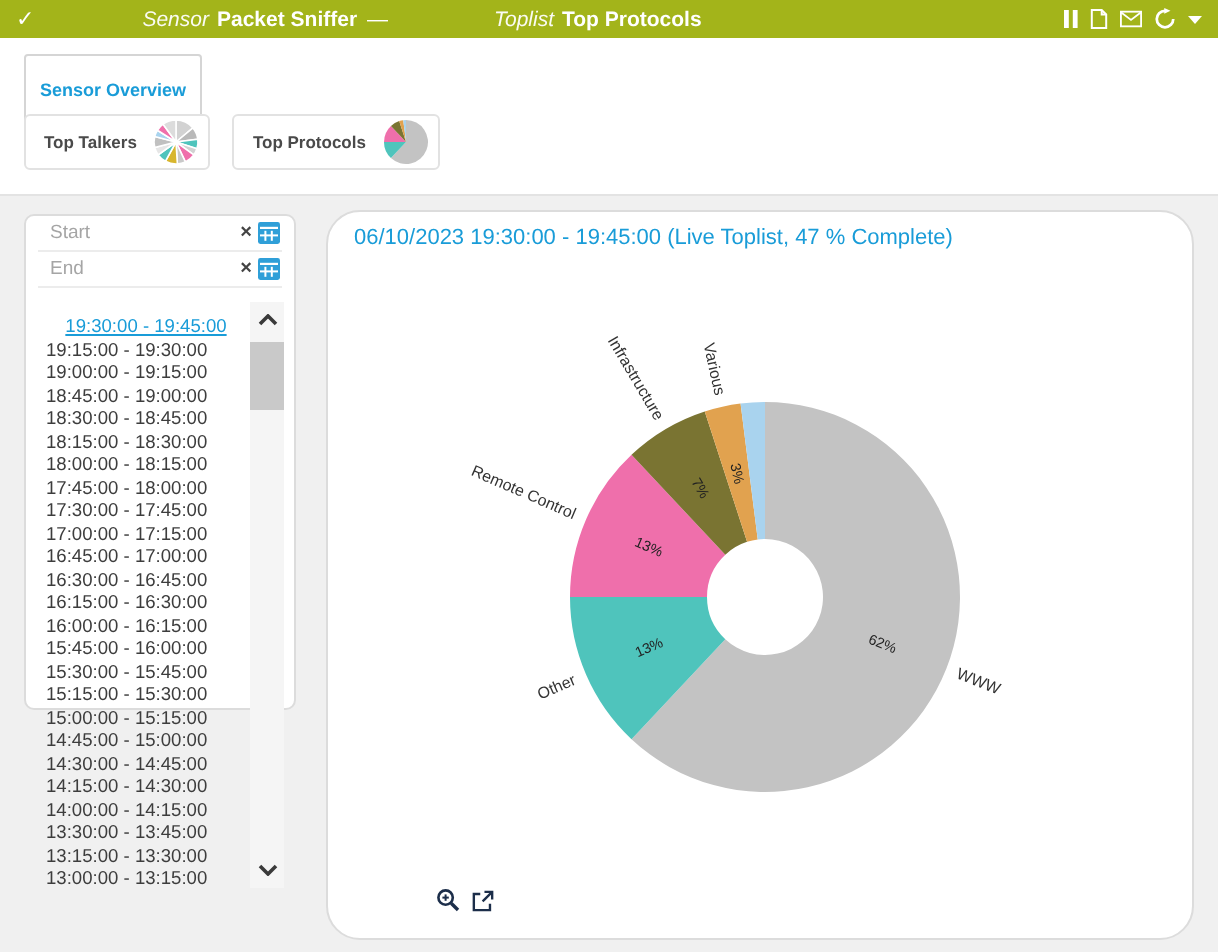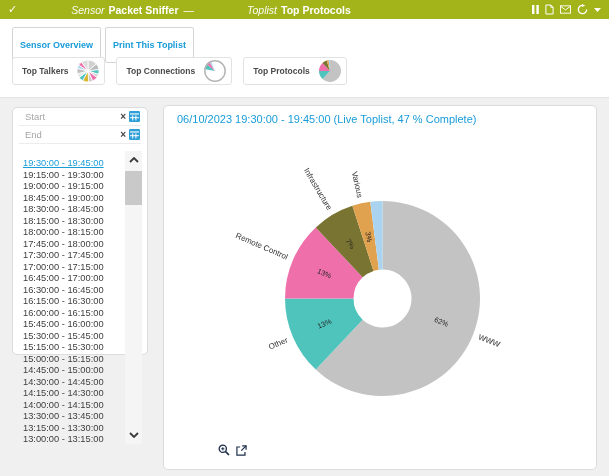--- a/index.html
+++ b/index.html
@@ -50,30 +50,30 @@
   }
   .field input { border:none; outline:none; flex:1; min-width:0;
     font-size:9.5px; font-family:inherit; color:#333; background:transparent; }
   .field input::placeholder { color:#a5a5a5; }
   .clear { color:#444; font-size:10px; font-weight:700; line-height:1; cursor:pointer; }
   .cal { cursor:pointer; display:flex; }
   .date-header { font-size:9.5px; font-weight:700; color:#333; padding:8px 0 3px 10px; }
   .interval-list { position:absolute; left:10px; top:50px; width:100px; }
   .interval { font-size:9.3px; color:#3d3d3d; line-height:11.5px; height:11.5px;
     white-space:nowrap; cursor:pointer; }
-  .interval.selected { color:#199cd8; text-decoration:underline; }
+  .interval.selected { color:#199cd8; text-decoration:underline;text-align:center; }
   .scrollbar { position:absolute; right:5px; top:43px; width:17px; height:293px; background:#f5f5f5; }
   .sb-up,.sb-down { position:absolute; left:0; width:100%; height:18px;
     display:flex; align-items:center; justify-content:center; cursor:pointer; }
   .sb-up{top:0} .sb-down{bottom:0}
   .sb-thumb { position:absolute; top:20px; left:0; width:100%; height:34px; background:#c9c9c9; cursor:grab; }
   
   .chartpanel {
     position:absolute; left:163px; top:105px; width:434px; height:365px;
-    background:#fff; border:1px solid #dcdcdc; border-radius:5px;
+    background:#fff; border:1px solid #dcdcdc; border-radius:17px;
   }
   .chart-title { position:absolute; left:13px; top:7px; font-size:11px; color:#199cd8; }
   #donut { position:absolute; left:0; top:28px; }
   .chart-tools { position:absolute; left:54px; top:338px; display:flex; gap:6px; align-items:center; }
   .chart-tools span { display:flex; cursor:pointer; }
 </style>
 </head>
 <body>
 
 <header class="topbar">
@@ -111,51 +111,39 @@
     <span class="ticon">
       <svg width="7" height="4" viewBox="0 0 7 4">
           <polygon points="0,0 7,0 3.5,4" fill="#fff"></polygon>
         </svg>
     </span>
   </div>
 </header>
 
 <div class="btnrow">
   <button class="btn">Sensor Overview</button>
-  <button class="btn">Print This Toplist</button>
 </div>
 
 <div class="cards">
   <div class="card">
     <span class="card-label">Top Talkers</span>
     <svg id="pie-talkers" class="minipie" width="24" height="24" viewBox="0 0 24 24">
         <path d="M 12 12 L 12 1 A 11 11 0 0 1 20.47564567053368 4.988336112764414 Z" fill="#d2d2d2" stroke="#fff" stroke-width="0.8"></path>
         <path d="M 12 12 L 20.47564567053368 4.988336112764414 A 11 11 0 0 1 22.913261714459257 10.621334430792656 Z" fill="#b9b9b9" stroke="#fff" stroke-width="0.8"></path>
         <path d="M 12 12 L 22.913261714459257 10.621334430792656 A 11 11 0 0 1 22.46162167924669 15.399186938124423 Z" fill="#4fc4bc" stroke="#fff" stroke-width="0.8"></path>
         <path d="M 12 12 L 22.46162167924669 15.399186938124423 A 11 11 0 0 1 20.899186938124423 18.465637775217203 Z" fill="#d2d2d2" stroke="#fff" stroke-width="0.8"></path>
         <path d="M 12 12 L 20.899186938124423 18.465637775217203 A 11 11 0 0 1 16.683572207215796 21.953097577126215 Z" fill="#ef6fab" stroke="#fff" stroke-width="0.8"></path>
         <path d="M 12 12 L 16.683572207215796 21.953097577126215 A 11 11 0 0 1 12.69069571482245 22.97829401271099 Z" fill="#c9c9c9" stroke="#fff" stroke-width="0.8"></path>
         <path d="M 12 12 L 12.69069571482245 22.97829401271099 A 11 11 0 0 1 6.700709584881131 21.639373480482497 Z" fill="#d8b62e" stroke="#fff" stroke-width="0.8"></path>
         <path d="M 12 12 L 6.700709584881131 21.639373480482497 A 11 11 0 0 1 3.100813061875579 18.465637775217207 Z" fill="#4fc4bc" stroke="#fff" stroke-width="0.8"></path>
         <path d="M 12 12 L 3.100813061875579 18.465637775217207 A 11 11 0 0 1 1.34558522758506 14.735588758813408 Z" fill="#e6e6e6" stroke="#fff" stroke-width="0.8"></path>
         <path d="M 12 12 L 1.34558522758506 14.735588758813408 A 11 11 0 0 1 1.3455852275850564 9.264411241186606 Z" fill="#c0c0c0" stroke="#fff" stroke-width="0.8"></path>
         <path d="M 12 12 L 1.3455852275850564 9.264411241186606 A 11 11 0 0 1 2.712392819477829 6.105905255231044 Z" fill="#a9d3ee" stroke="#fff" stroke-width="0.8"></path>
         <path d="M 12 12 L 2.712392819477829 6.105905255231044 A 11 11 0 0 1 5.534362224782793 3.100813061875579 Z" fill="#ef6fab" stroke="#fff" stroke-width="0.8"></path>
         <path d="M 12 12 L 5.534362224782793 3.100813061875579 A 11 11 0 0 1 11.999999999999996 1 Z" fill="#dcdcdc" stroke="#fff" stroke-width="0.8"></path>
-      </svg>
-  </div>
-  <div class="card">
-    <span class="card-label">Top Connections</span>
-    <svg id="pie-connections" class="minipie" width="24" height="24" viewBox="0 0 24 24">
-        <path d="M 12 12 L 12 1 A 11 11 0 1 1 1.1948402419844246 9.938805539557034 Z" fill="#ffffff"></path>
-        <path d="M 12 12 L 1.1948402419844246 9.938805539557034 A 11 11 0 0 1 3.5243543294663198 4.988336112764411 Z" fill="#4fc4bc"></path>
-        <path d="M 12 12 L 3.5243543294663198 4.988336112764411 A 11 11 0 0 1 6.105905255231032 2.712392819477838 Z" fill="#ef6fab"></path>
-        <path d="M 12 12 L 6.105905255231032 2.712392819477838 A 11 11 0 0 1 7.950629920468552 1.7724586552292294 Z" fill="#a9d3ee"></path>
-        <path d="M 12 12 L 7.950629920468552 1.7724586552292294 A 11 11 0 0 1 12.000000000000016 1 Z" fill="#ffffff"></path>
-        <circle cx="12" cy="12" r="10.2" fill="none" stroke="#b5b5b5" stroke-width="1.5"></circle>
       </svg>
   </div>
   <div class="card">
     <span class="card-label">Top Protocols</span>
     <svg id="pie-protocols" class="minipie" width="24" height="24" viewBox="0 0 24 24">
         <path d="M 12 12 L 12 1 A 11 11 0 1 1 4.469981834784428 20.01865490163553 Z" fill="#c3c3c3"></path>
         <path d="M 12 12 L 4.469981834784428 20.01865490163553 A 11 11 0 0 1 1 12.000000000000002 Z" fill="#4fc4bc"></path>
         <path d="M 12 12 L 1 12.000000000000002 A 11 11 0 0 1 4.469981834784429 3.9813450983644696 Z" fill="#ef6fab"></path>
         <path d="M 12 12 L 4.469981834784429 3.9813450983644696 A 11 11 0 0 1 8.600813061875575 1.5383783207533117 Z" fill="#7a7432"></path>
         <path d="M 12 12 L 8.600813061875575 1.5383783207533117 A 11 11 0 0 1 10.621334430792649 1.0867382855407453 Z" fill="#e1a24f"></path>

